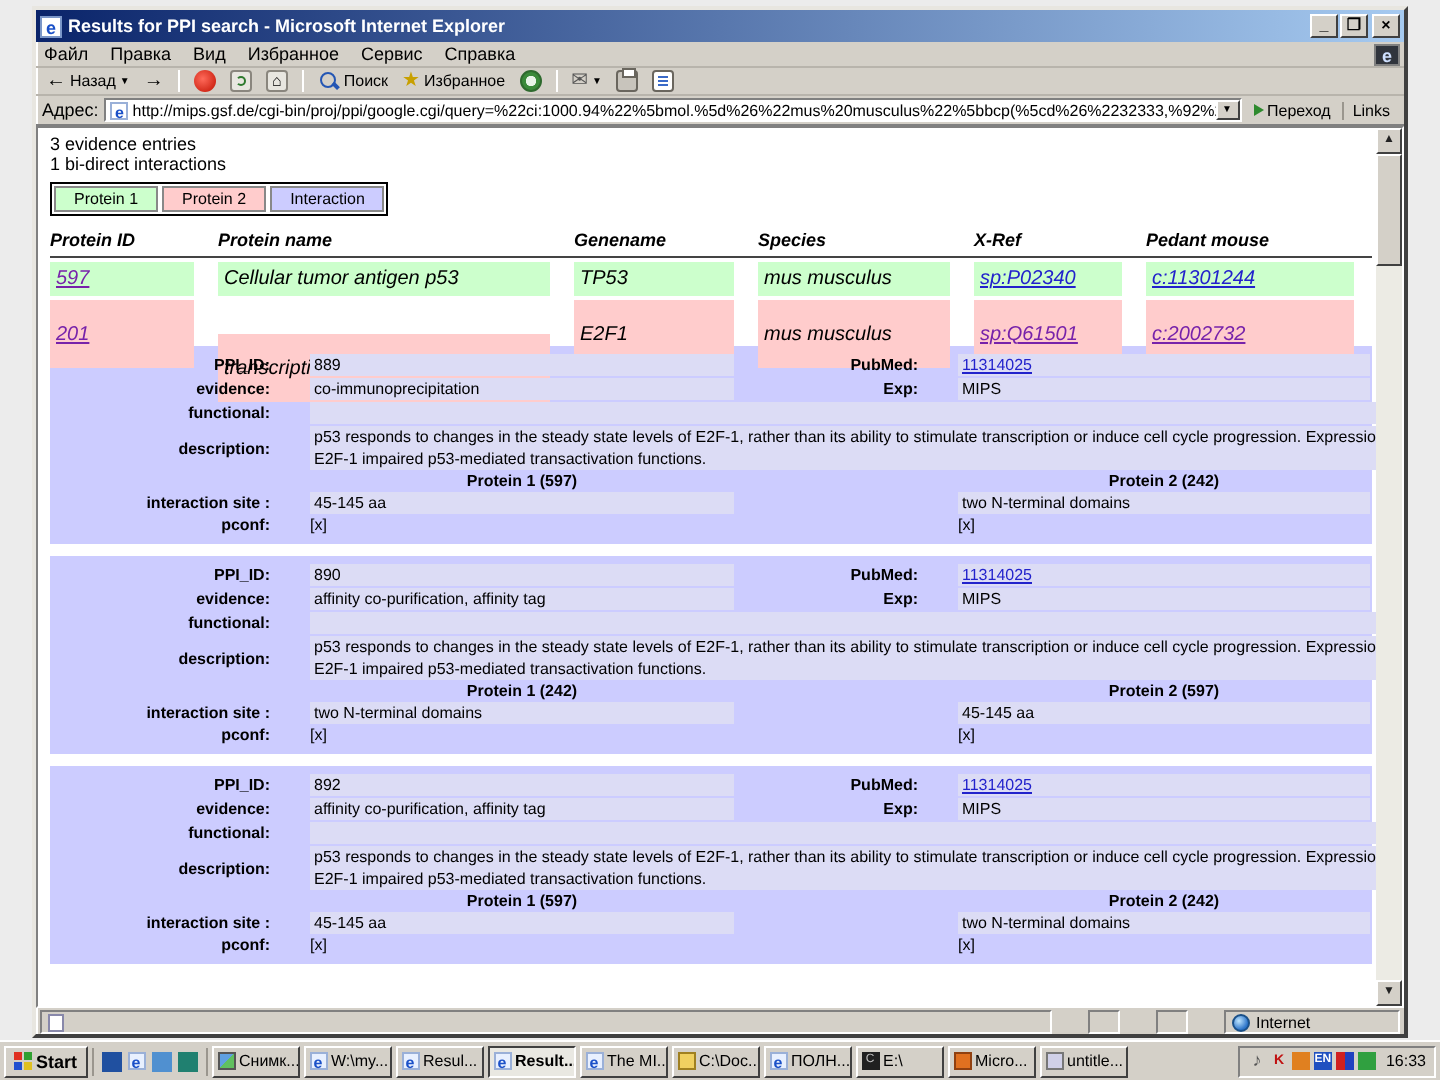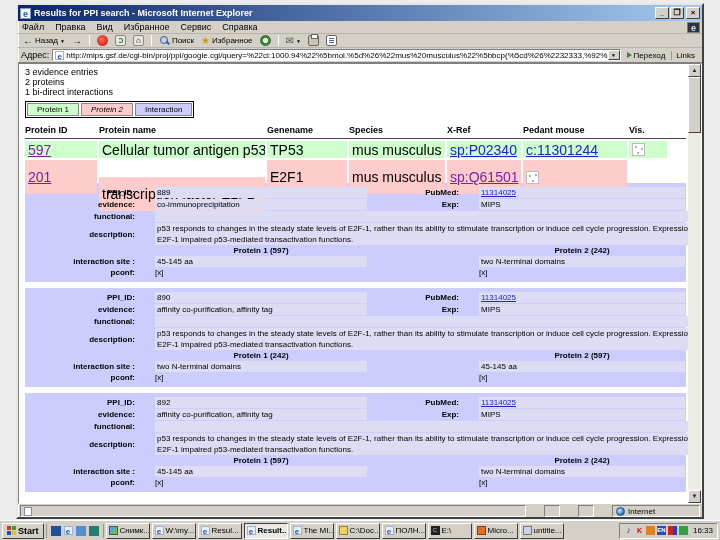--- a/index.html
+++ b/index.html
@@ -66,23 +66,23 @@
   .scrollbar { position:absolute; top:0; right:0; width:13px; bottom:0; background:#ecebe4; }
   .sbtn { position:absolute; left:0; width:13px; height:13px; background:#d4d0c8; border:1px solid; border-color:#fff #404040 #404040 #fff;
           font-size:6px; text-align:center; line-height:11px; color:#222; }
   .sthumb { position:absolute; left:0; top:13px; width:13px; height:56px; background:#d4d0c8; border:1px solid; border-color:#fff #404040 #404040 #fff; }
 
   .sumline { font-size:9px; line-height:9px; margin-bottom:1px; }
   .legend { display:inline-flex; border:1px solid #000; background:#fff; padding:1px; margin:3px 0 2px 0; gap:2px; }
   .legcell { font-size:8px; padding:1px 9px; border:1px solid #888; }
 
   .ptable { margin-top:3px; }
-  .trow { display:grid; grid-template-columns:72px 166px 80px 96px 74px 104px 38px; column-gap:2px; align-items:center; }
+  .trow { display:grid; grid-template-columns:72px 166px 80px 96px 74px 104px 38px; column-gap:12px; align-items:center;font-style:italic; }
   .thead { font-weight:bold; font-size:9px; padding:2px 0 3px 0; border-bottom:1px solid #444; }
-  .tdata { margin-top:2px; height:17px; font-size:14px; }
+  .tdata { margin-top:2px; height:17px; font-size:10px; }
   .tcell { height:100%; display:flex; align-items:center; padding-left:3px; overflow:hidden; white-space:nowrap; }
   a { text-decoration:underline; }
   .lnk { color:#2222cc; }
   .lnkv { color:#7722aa; }
 
   .ppisec { margin-top:6px; background:#ccccff; padding:4px 4px 4px 2px; }
   .prow { display:grid; grid-template-columns:108px 212px 72px 206px 1fr; column-gap:20px; align-items:center; margin-bottom:1px; }
   .plabel { text-align:right; font-weight:bold; font-size:8px; white-space:nowrap; }
   .fbox { background:#dcdcf5; height:11px; font-size:8px; padding:0 2px; overflow:hidden; white-space:nowrap; line-height:11px; }
   .fbox.multi { height:22px; white-space:normal; line-height:11px; grid-column:2/6; }
@@ -213,26 +213,25 @@
       <span class="goarrow"></span>
       <span>Переход</span>
     </span>
     <span class="linkslbl">Links</span>
   </div>
 
   <div class="content">
     <div class="page">
 
       <div class="sumline">3 evidence entries</div>
-      <div class="sumline">2 proteins</div>
       <div class="sumline">1 bi-direct interactions</div>
 
       <div class="legend">
         <span class="legcell" style="background: rgb(204, 255, 204); text-align: right;">Protein 1</span>
-        <span class="legcell" style="background: rgb(255, 204, 204); font-style: italic;">Protein 2</span>
+        <span class="legcell" style="background: rgb(255, 204, 204);">Protein 2</span>
         <span class="legcell" style="background: rgb(204, 204, 255);">Interaction</span>
       </div>
 
       <div class="ptable">
         <div class="trow thead">
           <span>Protein ID</span>
           <span>Protein name</span>
           <span>Genename</span>
           <span>Species</span>
           <span>X-Ref</span>
@@ -266,20 +265,23 @@
           <span class="tcell" style="background: rgb(255, 204, 204);">
               <a class="lnkv">201</a>
             </span>
           <span class="tcell" style="background: rgb(255, 204, 204); margin-top: 34px;">transcription factor E2F1</span>
           <span class="tcell" style="background: rgb(255, 204, 204);">E2F1</span>
           <span class="tcell" style="background: rgb(255, 204, 204);">mus musculus</span>
           <span class="tcell" style="background: rgb(255, 204, 204);">
               <a class="lnkv">sp:Q61501</a>
             </span>
           <span class="tcell" style="background: rgb(255, 204, 204);">
+              <a class="lnkv">c:2002732</a>
+            </span>
+          <span class="tcell" style="background: rgb(255, 204, 204);">
             <span class="visbox">
                 <i style="left:2px;top:3px"></i>
                 <i style="left:8px;top:2px"></i>
                 <i style="left:5px;top:8px"></i>
               </span>
           </span>
         </div>
       </div>
 
       

